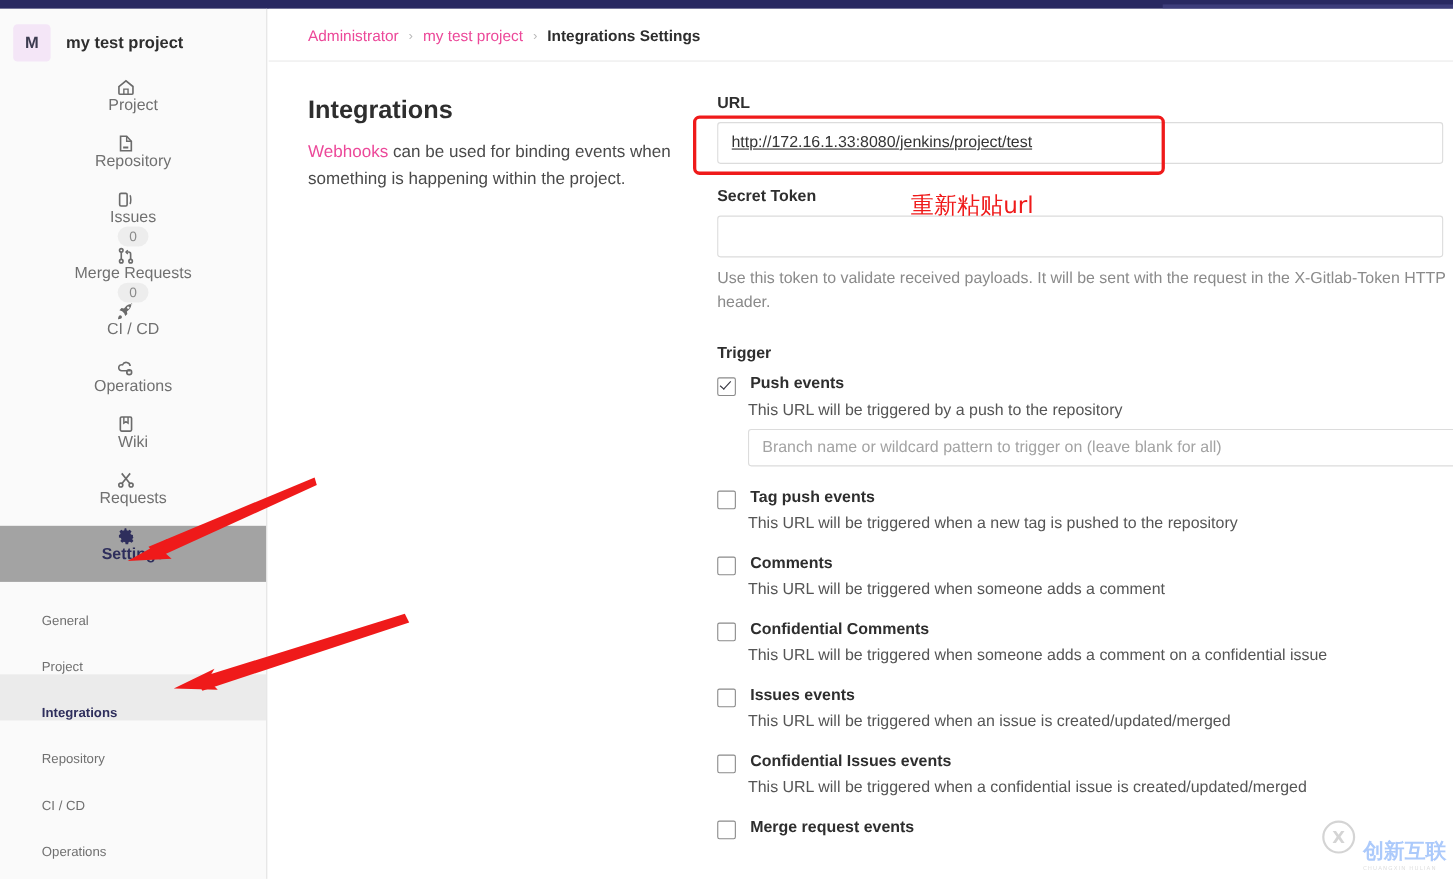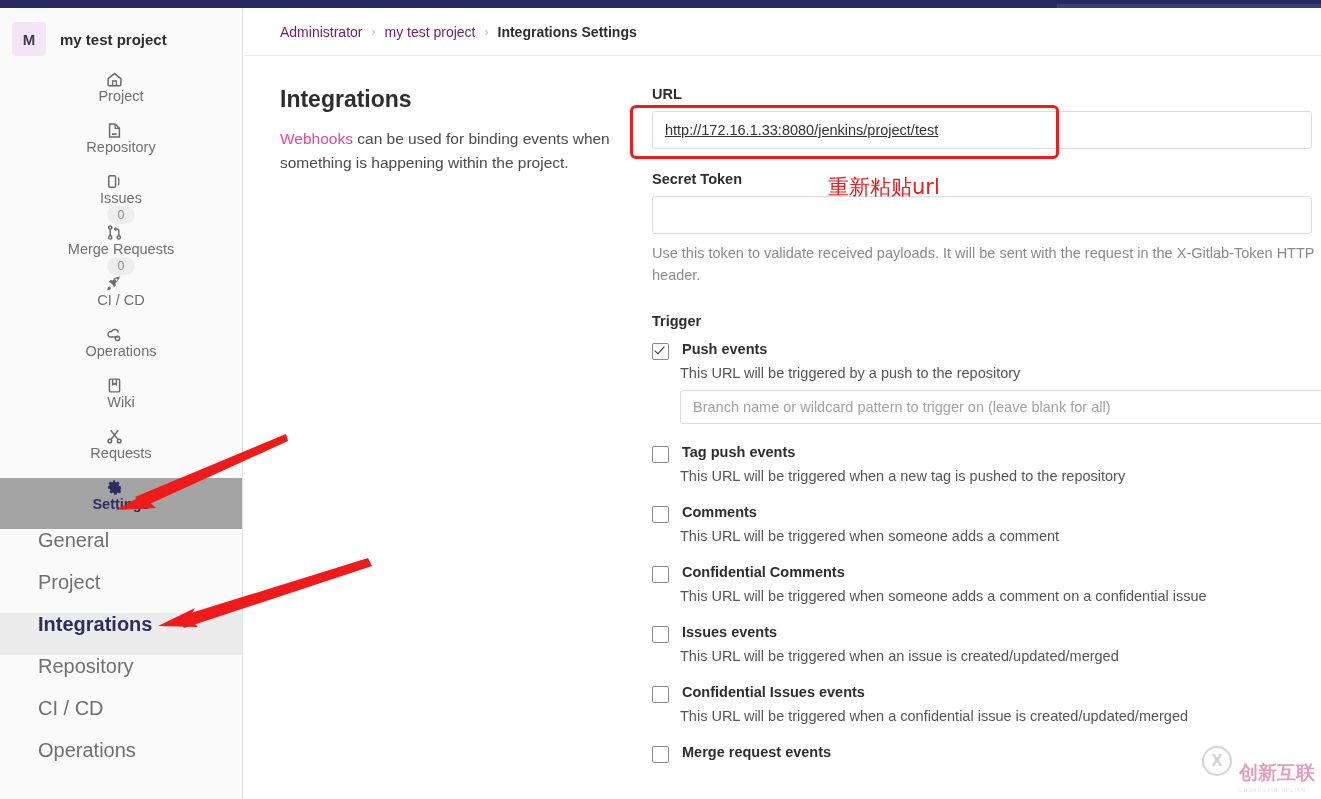--- a/index.html
+++ b/index.html
@@ -74,43 +74,43 @@
   .nav-badge {
     background: #ededed; color: #8a8a8a;
     border-radius: 9px; font-size: 12.5px;
     min-width: 16px; height: 18px; line-height: 18px;
     padding: 0 6px; text-align: center;
   }
 
   
   .subnav { list-style: none; margin: 0; padding: 0; }
   .subnav-item {
-    display: flex; align-items: flex-start;
+    display: flex; align-items: flex-end;
     height: 42px; padding-left: 38px; box-sizing: border-box;
-    font-size: 20px; color: #707070;
+    font-size: 12px; color: #707070;
     cursor: pointer;
   }
   .subnav-item.active {
     background: #ebebeb; color: #2e2e5c; font-weight: 700;
   }
 
   
   .main {
     position: absolute; left: 244px; top: 8px;
     width: 1077px; height: 791px;
     background: #fff; overflow: hidden;
   }
   .breadcrumb {
     display: flex; align-items: center;
     height: 48px; padding-left: 36px;
     font-size: 14px; color: #8f8f8f;
     border-bottom: 1px solid #eaeaea;
     box-sizing: border-box;
   }
-  .breadcrumb a { color: #701a75; text-decoration: none; }
+  .breadcrumb a { color: #ec4899; text-decoration: none; }
   .breadcrumb .crumb-sep { margin: 0 9px; color: #b8b8b8; font-size: 12px; }
   .breadcrumb .crumb-current { color: #2e2e2e; font-weight: 700; }
 
   .content-row { display: flex; padding: 30px 0 0 0; }
   .col-left { width: 375px; flex: 0 0 375px; padding-left: 36px; box-sizing: border-box; }
   .col-right { flex: 1 1 auto; padding-left: 33px; box-sizing: border-box; }
 
   .section-title {
     font-size: 23px; font-weight: 700; color: #2e2e2e;
     margin: 0 0 14px 0;
@@ -197,22 +197,22 @@
   }
   .wm-logo {
     width: 26px; height: 26px; border-radius: 50%;
     border: 2.5px solid #9a9a9a;
     display: flex; align-items: center; justify-content: center;
     color: #9a9a9a; font-size: 15px; font-weight: 700;
     margin-right: 7px;
     font-family: "DejaVu Sans", sans-serif;
   }
   .wm-text {
-    color: #be185d; font-size: 19px; font-weight: 700;
-    font-family: Liberation Mono, monospace;
+    color: #3b82f6; font-size: 19px; font-weight: 700;
+    font-family: Liberation Sans, sans-serif;
     line-height: 1;
     margin-top: 36px;
   }
   .wm-sub {
     color: #b4b4b4; font-size: 5px; letter-spacing: 1px;
     font-family: "DejaVu Sans", sans-serif;
     margin-top: 3px;
   }
 </style>
 </head>

